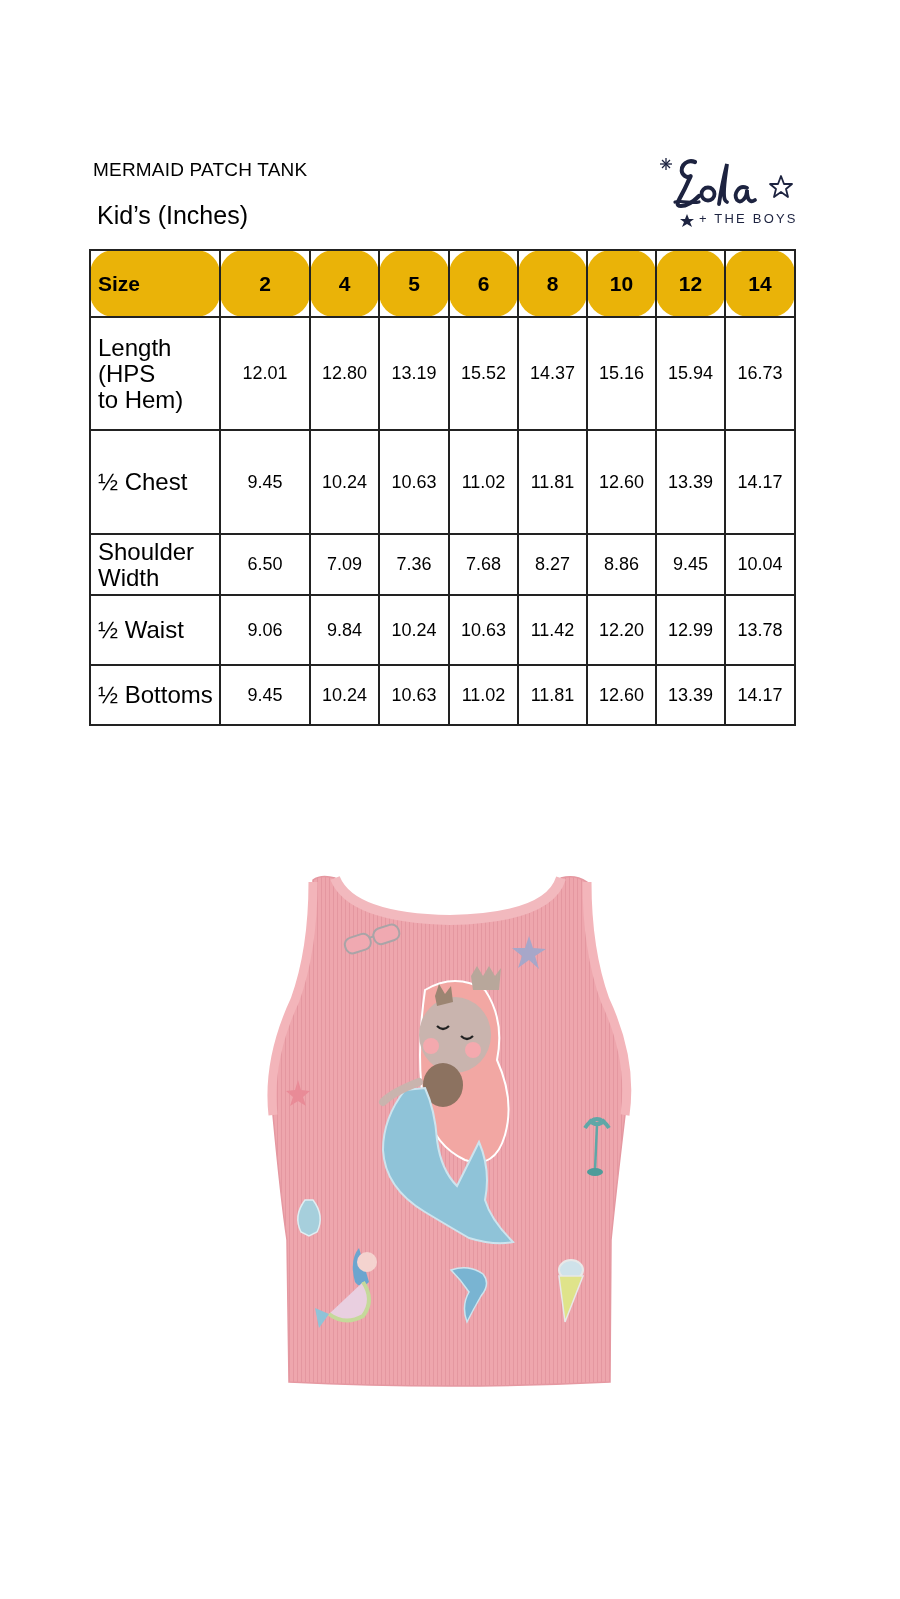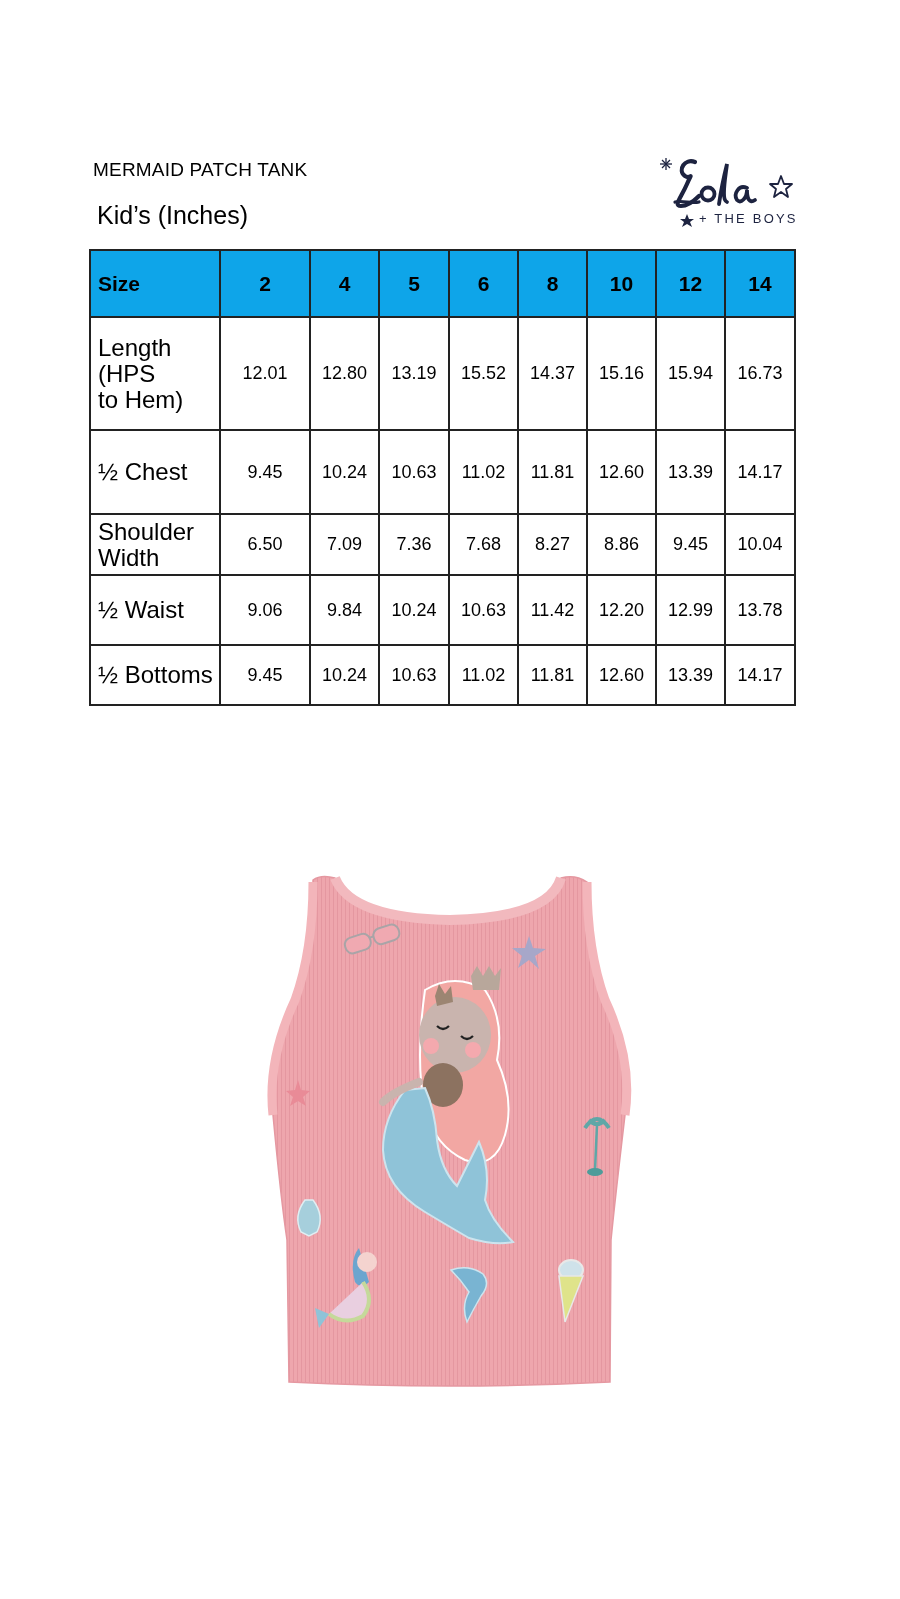--- a/index.html
+++ b/index.html
@@ -59,24 +59,25 @@
       table-layout: fixed;
     }
     table.size-chart td, table.size-chart th {
       border: 2px solid #222;
       padding: 0;
       font-size: 18px;
       text-align: center;
       vertical-align: middle;
     }
     table.size-chart th {
-      background: #0ea5e9;
+      background: #eab308;
       font-weight: bold;
       font-size: 21px;
       height: 65px;
+      border-radius: 24px;
     }
     table.size-chart th.first, table.size-chart td.first {
       text-align: left;
       padding-left: 7px;
     }
     table.size-chart td.first {
       font-size: 24px;
       line-height: 26px;
     }
     .product-image {
@@ -147,21 +148,21 @@
       <td class="first"><span>Length (HPS</span><br><span>to Hem)</span></td>
       <td>12.01</td>
       <td>12.80</td>
       <td>13.19</td>
       <td>15.52</td>
       <td>14.37</td>
       <td>15.16</td>
       <td>15.94</td>
       <td>16.73</td>
     </tr>
-    <tr style="height:84px">
+    <tr style="height:104px">
       <td class="first">½ Chest</td>
       <td>9.45</td>
       <td>10.24</td>
       <td>10.63</td>
       <td>11.02</td>
       <td>11.81</td>
       <td>12.60</td>
       <td>13.39</td>
       <td>14.17</td>
     </tr>

